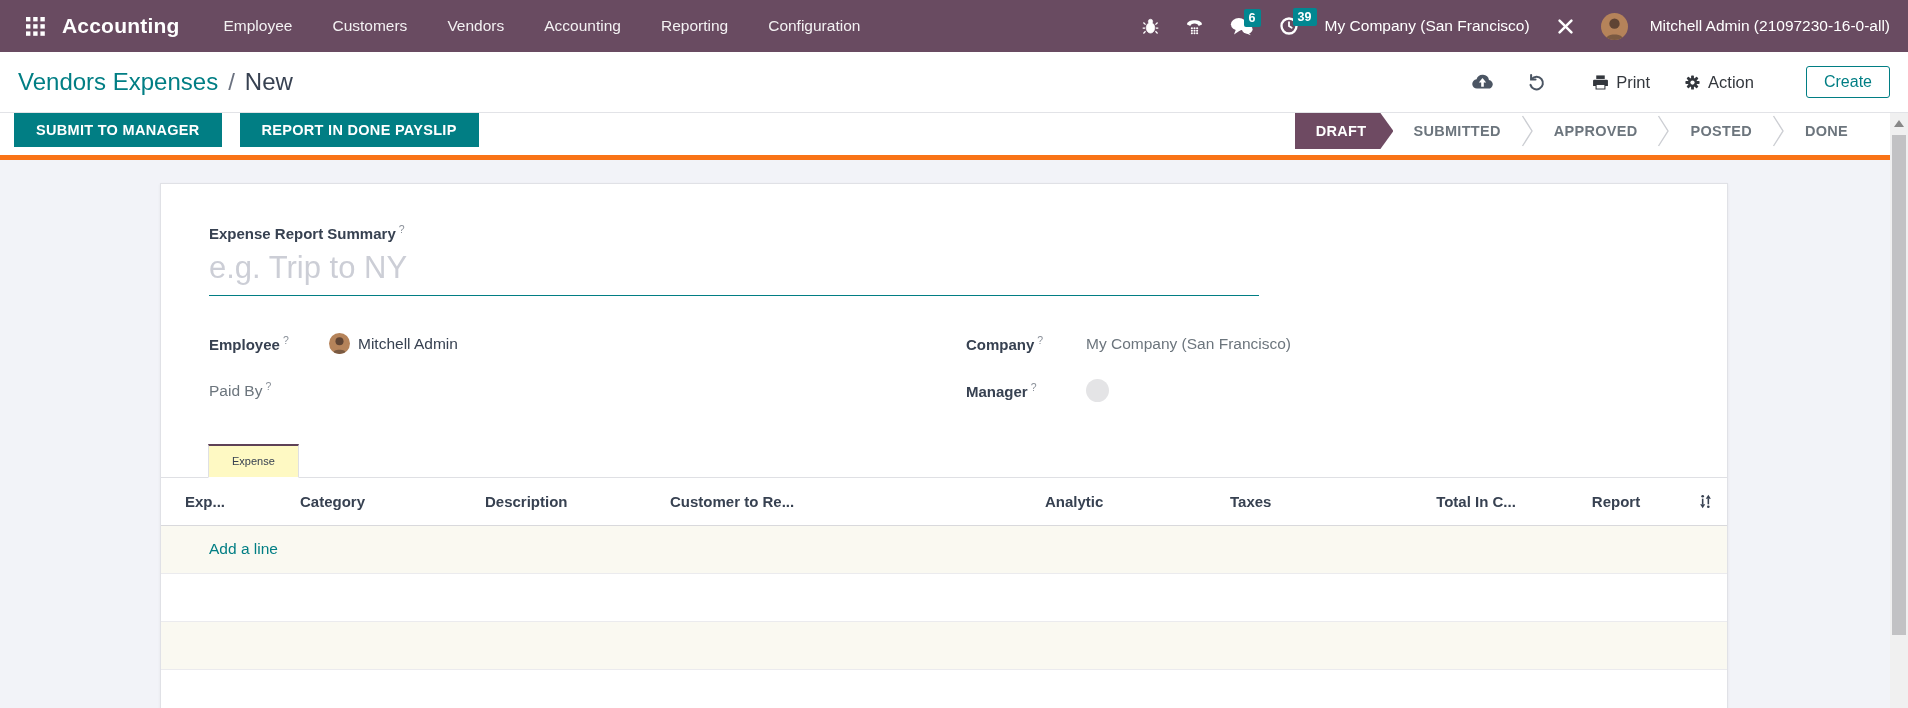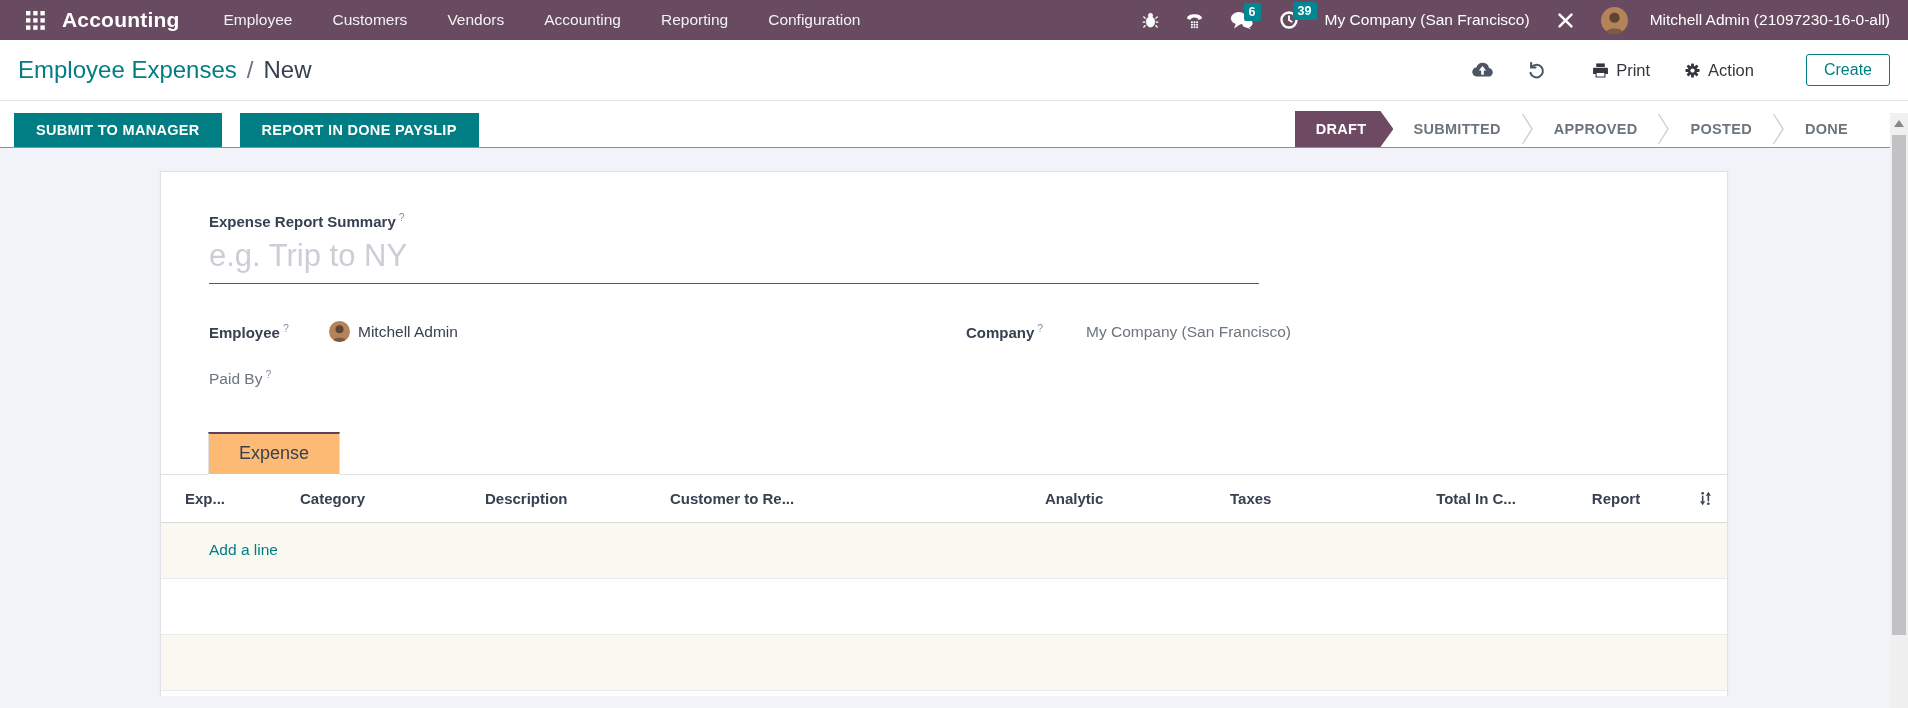--- a/index.html
+++ b/index.html
@@ -1,20 +1,20 @@
 <!DOCTYPE html>
 <html><head>
 <meta charset="utf-8">
 <style>
   * { margin:0; padding:0; box-sizing:border-box; }
   html,body { width:1908px; height:708px; overflow:hidden; background:#f2f3f8;
     font-family:"Liberation Sans", sans-serif; }
 
   
-  .topnav { height:40px; background:#694b61; display:flex; align-items:center;
+  .topnav { height:52px; background:#694b61; display:flex; align-items:center;
     padding:0 18px; color:#fff; }
   .apps-btn { width:34px; height:34px; display:flex; align-items:center; justify-content:center;
     cursor:pointer; margin-right:10px; }
   .brand { font-size:21px; font-weight:700; margin-right:44px; letter-spacing:.2px; cursor:pointer; }
   .menus { display:flex; gap:40px; font-size:15.5px; color:rgba(255,255,255,.92); }
   .menus span { cursor:pointer; }
   .spacer { flex:1; }
   .systray { display:flex; align-items:center; gap:26px; }
   .tray-ic { position:relative; display:flex; align-items:center; cursor:pointer; }
   .badge { position:absolute; top:-8px; left:14px; background:#018791; color:#fff;
@@ -31,22 +31,22 @@
   .bc-current { color:#374151; }
   .cp-right { margin-left:auto; display:flex; align-items:center; }
   .cp-icon { cursor:pointer; display:flex; align-items:center; }
   .cp-gap-s { margin-left:34px; } .cp-gap-m { margin-left:46px; }
   .cp-textbtn { display:flex; align-items:center; gap:7px; font-size:16.5px; color:#33373d; cursor:pointer; }
   .create-btn { margin-left:52px; background:#fff; border:1px solid #017e84; color:#017e84;
     font-size:16px; padding:6px 17px; border-radius:3px; cursor:pointer;
     font-family:"Liberation Sans", sans-serif; }
 
   
-  .statusbar { height:47px; background:#fff; border-bottom:1px solid #f97316;
-    display:flex; align-items:flex-end; padding:0 14px; }
+  .statusbar { height:47px; background:#fff; border-bottom:5px solid #f97316;
+    display:flex; align-items:flex-start; padding:0 14px; }
   .action-btn { background:#017e84; color:#fff; border:none; height:34px; padding:0 22px;
     font-size:14.5px; font-weight:700; letter-spacing:.3px; margin-right:18px; cursor:pointer;
     font-family:"Liberation Sans", sans-serif; }
   .pipeline { margin-left:auto; display:flex; align-items:center; margin-right:26px; }
   .state { font-size:14.5px; font-weight:700; color:#6c757d; padding:0 20px; cursor:pointer;
     letter-spacing:.3px; }
   .state-draft { background:#6e4a62; color:#fff; height:36px; line-height:36px; padding:0 27px 0 21px;
     clip-path:polygon(0 0, calc(100% - 13px) 0, 100% 50%, calc(100% - 13px) 100%, 0 100%); }
   .chev { display:flex; align-items:center; }
 
@@ -68,31 +68,31 @@
   .frow { display:flex; align-items:center; height:47px; }
   .flabel { width:120px; flex:none; font-size:15px; font-weight:700; color:#374151; }
   .flabel.muted { color:#6c757d; font-weight:400; font-size:15.5px; }
   .fvalue { display:flex; align-items:center; gap:8px; font-size:15.5px; color:#374151; cursor:pointer; }
   .fvalue.gray { color:#6c757d; }
   .mini-avatar { width:21px; height:21px; border-radius:50%; overflow:hidden; flex:none; }
   .empty-avatar { width:23px; height:23px; border-radius:50%; background:#e4e4e6; flex:none; cursor:pointer; }
 
   
   .notebook-tabs { margin-top:30px; padding-left:47px; border-bottom:1px solid #dfe0e4; display:flex; }
-  .tab-active { background:#fdba74; border:1px solid #dfe0e4; border-bottom:1px solid #fff;
-    border-top:2px solid #5e4156; padding:9px 30px 10px; font-size:18px; color:#374151;
+  .tab-active { background:#fef9c3; border:1px solid #dfe0e4; border-bottom:1px solid #fff;
+    border-top:2px solid #5e4156; padding:9px 23px 10px; font-size:11px; color:#374151;
     margin-bottom:-1px; cursor:pointer; }
 
   table.expense-list { width:100%; border-collapse:collapse; table-layout:fixed; }
   .expense-list th { height:47px; text-align:left; font-size:15px; font-weight:700; color:#374151;
     border-bottom:1px solid #d9d9dc; padding:0 6px; overflow:hidden; white-space:nowrap; cursor:pointer; }
   .expense-list th.first { padding-left:24px; }
   .expense-list th.num { text-align:center; padding-right:12px; }
   .expense-list th.iconcol { text-align:center; padding:0; }
-  .expense-list td { height:56px; border-bottom:1px solid #ebebee; padding:0 6px; }
+  .expense-list td { height:48px; border-bottom:1px solid #ebebee; padding:0 6px; }
   tr.tinted td { background:#faf9f1; }
   .add-line { color:#017e84; font-size:15.5px; padding-left:42px; cursor:pointer; display:inline-block; }
 
   
   .scrollbar { position:absolute; right:0; top:113px; width:18px; height:595px; background:#f0f0f0; z-index:5; }
   .sb-up { position:absolute; top:7px; left:4px; width:0; height:0;
     border-left:5px solid transparent; border-right:5px solid transparent;
     border-bottom:7px solid #888; cursor:pointer; }
   .sb-thumb { position:absolute; top:22px; left:2px; width:14px; height:500px; background:#c2c2c4; cursor:pointer; }
 
@@ -192,21 +192,21 @@
               <path d="M4 24 C4 17.5, 20 17.5, 20 24 Z" fill="#7a5a42"></path>
             </svg>
         </span>
         <span class="user-name">Mitchell Admin (21097230-16-0-all)</span>
       </div>
     </div>
   </div>
 
   <div class="control-panel">
     <div class="breadcrumb">
-      <span class="bc-parent">Employee Expenses</span>
+      <span class="bc-parent">Vendors Expenses</span>
       <span class="bc-sep">/</span>
       <span class="bc-current">New</span>
     </div>
     <div class="cp-right">
       <div class="cp-icon">
         <svg width="21" height="16" viewBox="0 0 24 18" fill="#4b5563">
           <path d="M19.4 6.8 A7.3 7.3 0 0 0 5.2 5.9 A5.3 5.3 0 0 0 6 16.5 h12.3 a4.8 4.8 0 0 0 1.1 -9.7z"></path>
           <path d="M12 4.5 l4.2 5.2 h-2.7 v4.6 h-3 v-4.6 H7.8z" fill="#fff"></path>
         </svg>
       </div>
@@ -299,20 +299,28 @@
             </div>
             <div class="fvalue"></div>
           </div>
         </div>
         <div class="fcol-right">
           <div class="frow">
             <div class="flabel">
               <span>Company</span><span class="help-sup">?</span>
             </div>
             <div class="fvalue gray">My Company (San Francisco)</div>
+          </div>
+          <div class="frow">
+            <div class="flabel">
+              <span>Manager</span><span class="help-sup">?</span>
+            </div>
+            <div class="fvalue">
+              <span class="empty-avatar"></span>
+            </div>
           </div>
         </div>
       </div>
 
       <div class="notebook-tabs">
         <div class="tab-active">Expense</div>
       </div>
 
       <table class="expense-list">
         <colgroup>

